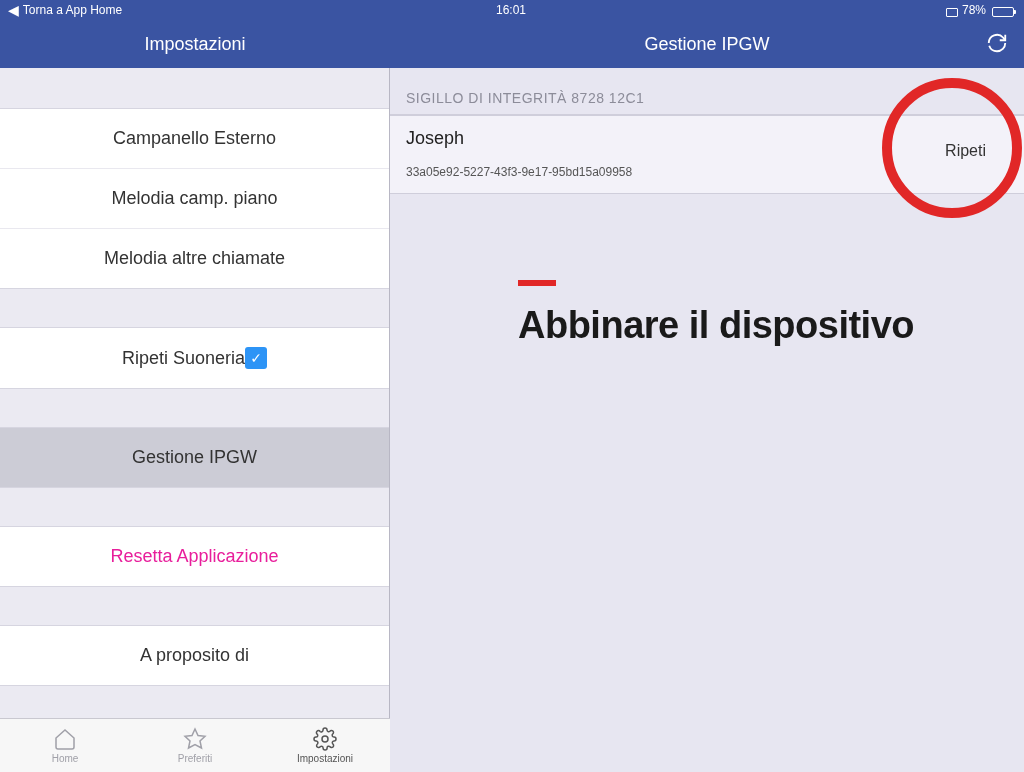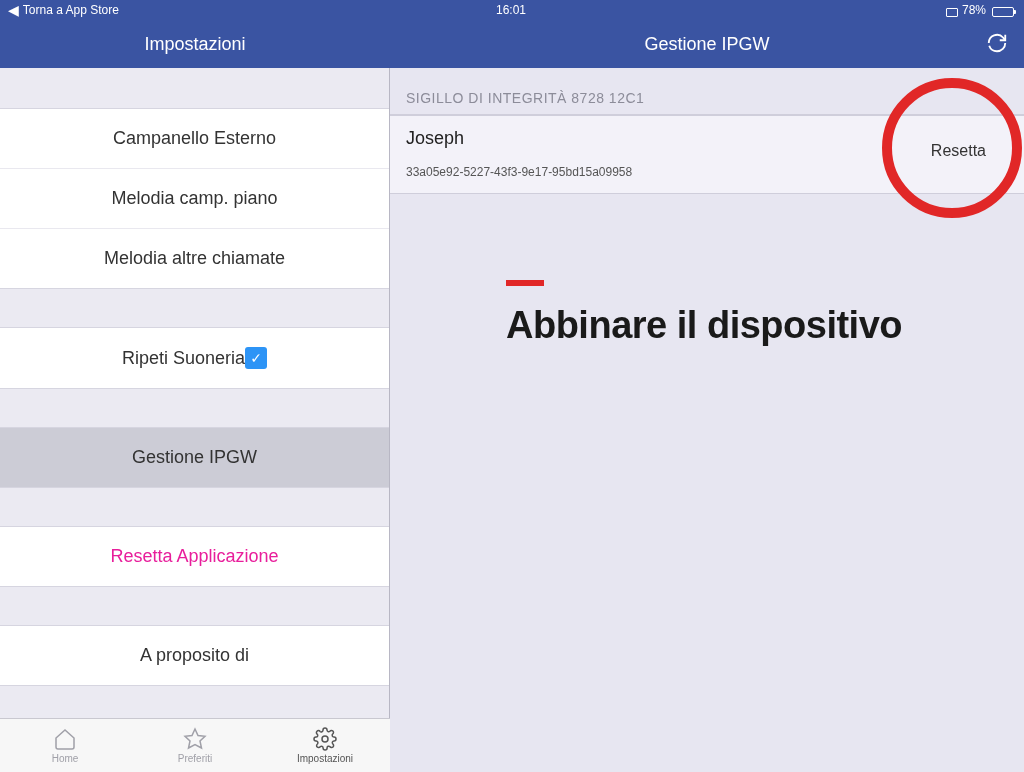--- a/index.html
+++ b/index.html
@@ -259,21 +259,21 @@
       border: 10px solid #e12727;
       border-radius: 50%;
       right: 2px;
       top: 78px;
       z-index: 20;
       pointer-events: none;
     }
     
     .overlay-title {
       position: absolute;
-      left: 116px;
+      left: 128px;
       top: 280px;
       z-index: 15;
     }
     .overlay-bar {
       width: 38px;
       height: 6px;
       background: #e12727;
       margin-bottom: 18px;
     }
     .overlay-text {
@@ -284,21 +284,21 @@
     }
   </style>
 </head>
 <body>
 
 <div class="device">
 
   <div class="status-bar">
     <div class="status-left">
       <span class="back-caret">◀</span>
-      <span>Torna a App Store</span>
+      <span>Torna a App Home</span>
     </div>
     <div class="status-center">
       <span>16:01</span>
     </div>
     <div class="status-right">
       <span class="orient-icon"></span>
       <span>78%</span>
       <span class="battery-box"><span class="battery-fill"></span></span>
     </div>
   </div>
@@ -380,21 +380,21 @@
         <span>Impostazioni</span>
       </div>
     </div>
   </div>
 
   <div class="detail">
     <div class="section-header">SIGILLO DI INTEGRITÀ 8728 12C1</div>
     <div class="device-card">
       <div class="device-name">Joseph</div>
       <div class="device-uuid">33a05e92-5227-43f3-9e17-95bd15a09958</div>
-      <div class="abbina-btn">Resetta</div>
+      <div class="abbina-btn">Ripeti</div>
     </div>
 
     <div class="red-circle"></div>
     <div class="overlay-title">
       <div class="overlay-bar"></div>
       <div class="overlay-text">Abbinare il dispositivo</div>
     </div>
   </div>
 </div>
 

